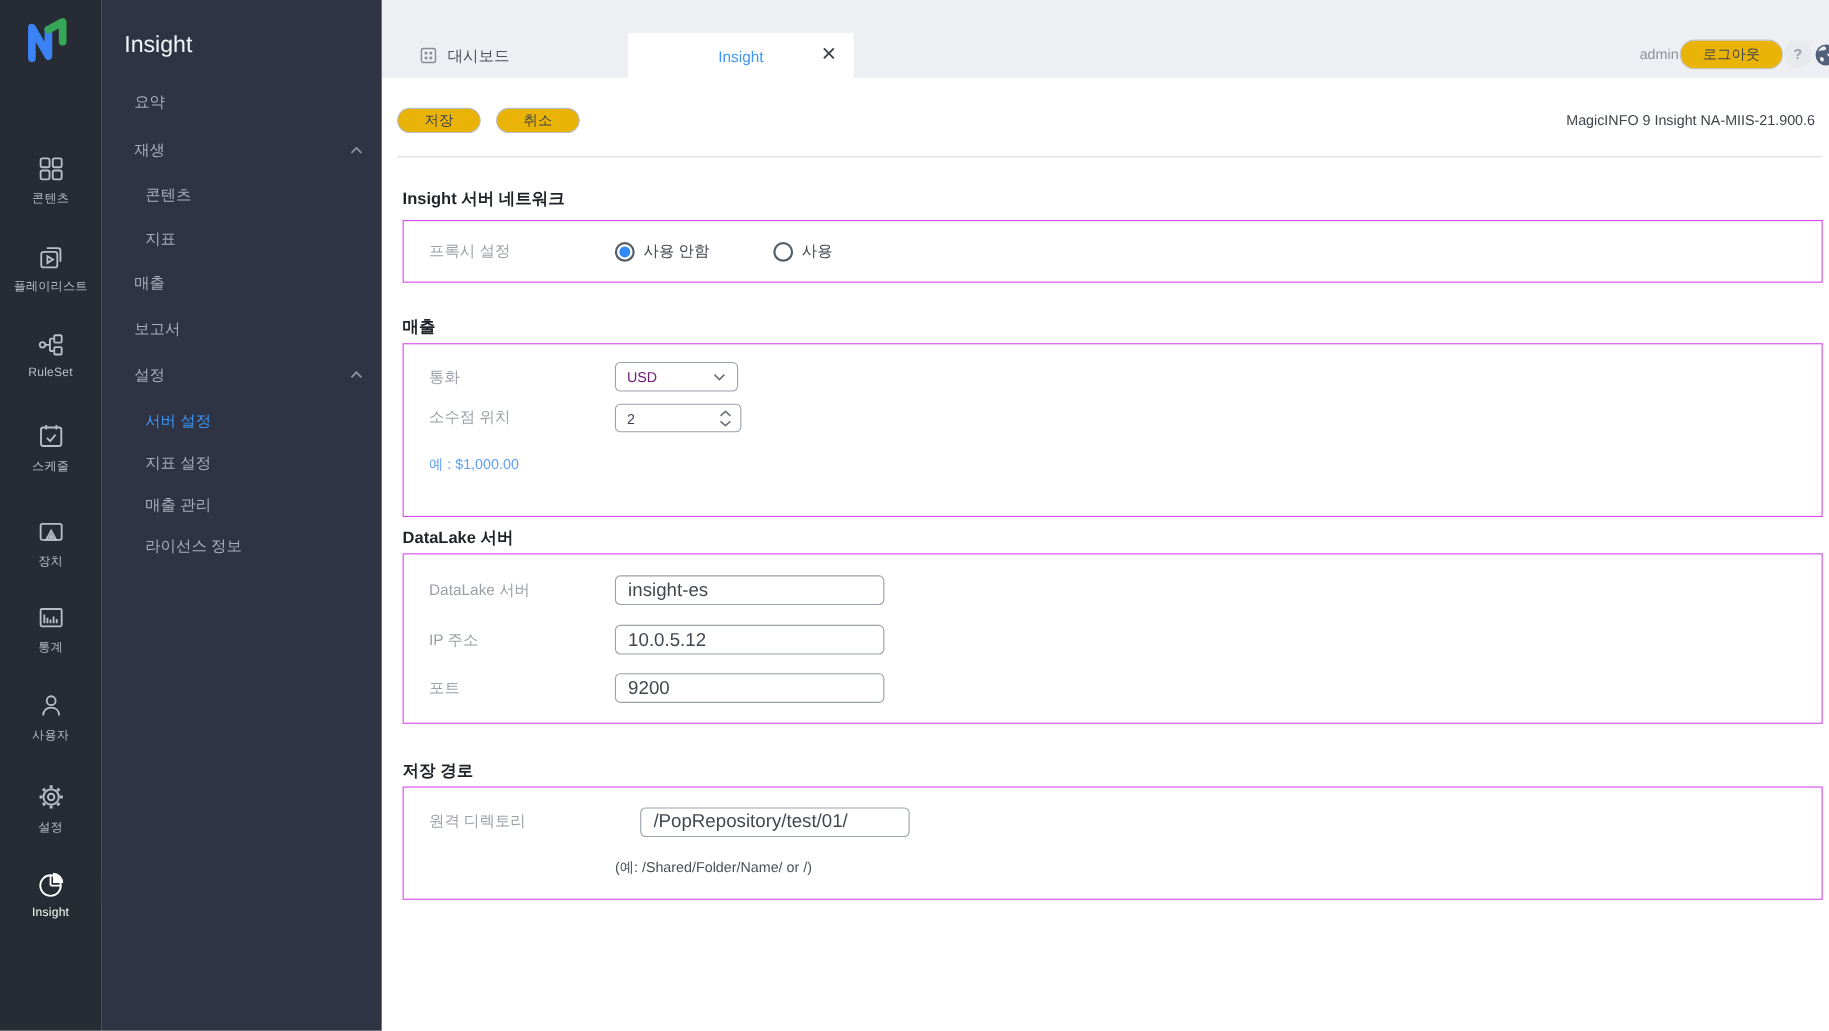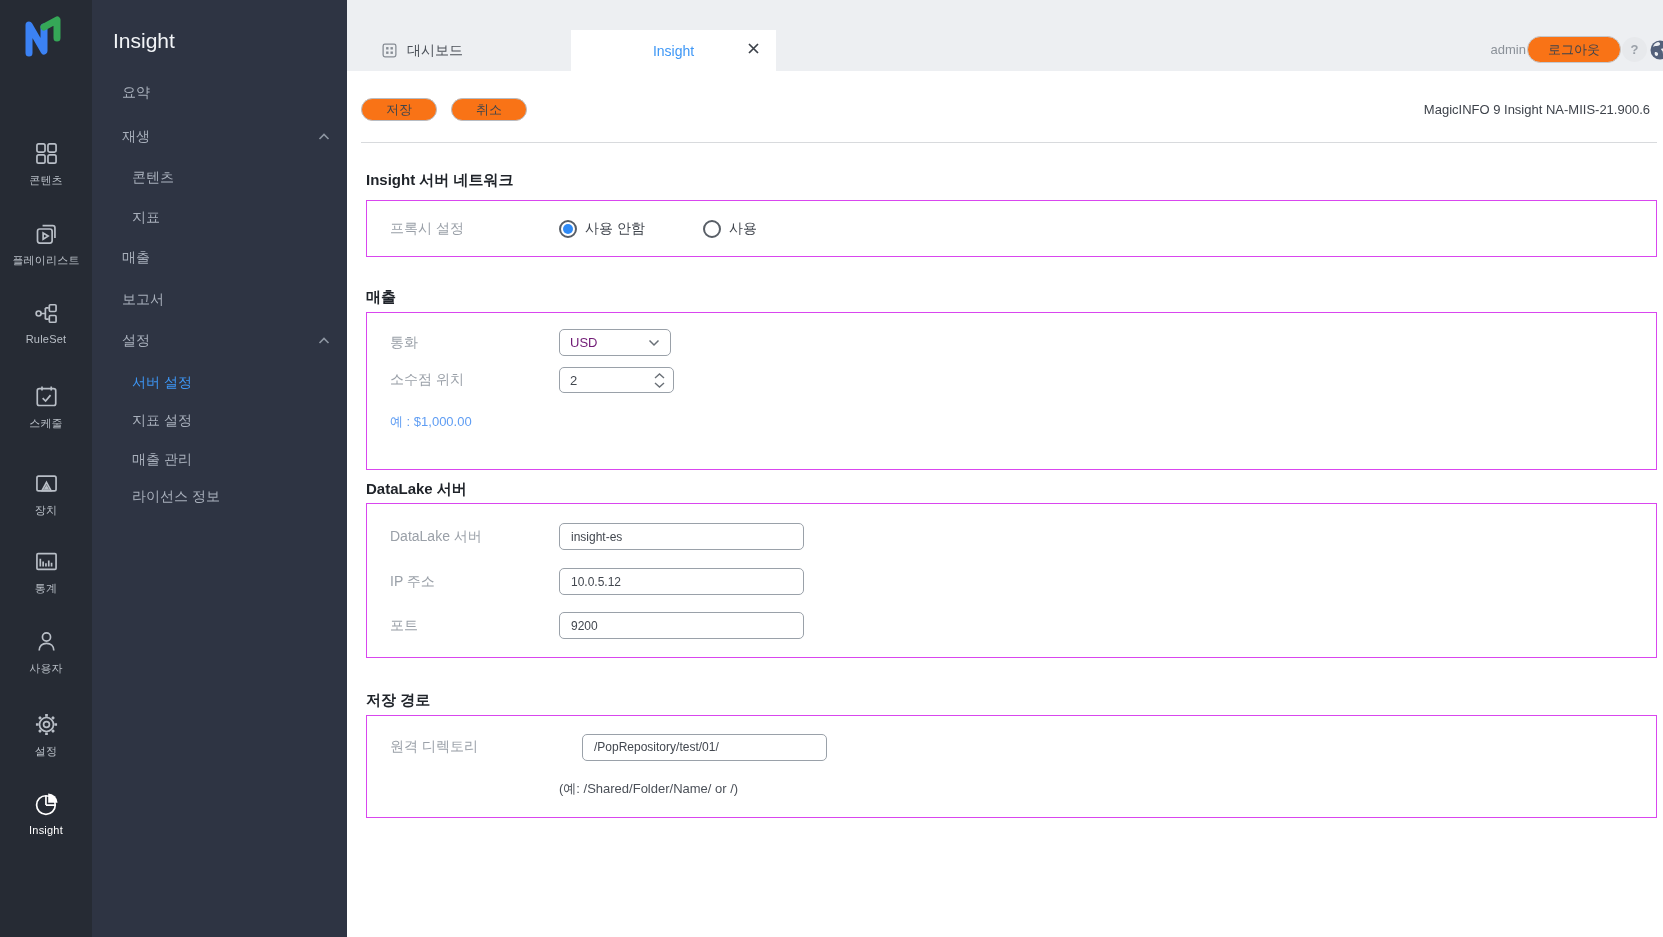--- a/index.html
+++ b/index.html
@@ -27,21 +27,21 @@
 
   
   .content { position:absolute; left:347px; top:0; right:0; height:937px; background:#ffffff; }
   .tabbar { position:absolute; left:0; top:0; right:0; height:71px; background:#edeff2; overflow:hidden; }
   .tab { position:absolute; bottom:0; height:41px; display:flex; align-items:center; cursor:pointer; }
   .tab1 { left:0; width:256px; padding-left:34px; gap:9px; color:#4c5159; font-size:14px; }
   .tab2 { left:224px; width:205px; background:#ffffff; color:#3e97f6; font-size:14px; justify-content:center; }
   .tab2 .tab-close { position:absolute; right:16px; top:12px; width:13px; height:13px; cursor:pointer; }
   .user-cluster { position:absolute; right:0; bottom:0; height:43px; display:flex; align-items:center; gap:1px; padding-right:0; }
   .username { font-size:13px; color:#8b9199; }
-  .btn-pill { height:27px; padding:0 20px; border:1px solid #c3c8ce; border-radius:14px; background:#f97316;
+  .btn-pill { height:27px; padding:0 20px; border:1px solid #c3c8ce; border-radius:14px; background:#eab308;
               font-size:13px; color:#3f444c; display:flex; align-items:center; cursor:pointer; }
   .help-circle { width:25px; height:25px; border-radius:50%; background:#e7e9ec; color:#9aa0a8; font-size:13px;
                  font-weight:bold; display:flex; align-items:center; justify-content:center; cursor:pointer; }
   .globe { width:24px; height:24px; margin-right:-9px; cursor:pointer; flex:0 0 auto; }
 
   .main { position:absolute; left:0; top:71px; right:0; bottom:0; background:#fff; }
   .toolbar { position:absolute; left:14px; top:27px; display:flex; gap:14px; }
   .toolbar .btn-pill { height:23px; border-radius:15px; padding:0 24px; border-color:#b7bcc3; }
   .version { position:absolute; right:13px; top:31px; font-size:13px; color:#3e434b; }
   .divider { position:absolute; left:14px; right:6px; top:71px; height:1px; background:#d8dadd; }
@@ -59,21 +59,21 @@
   .select { width:112px; height:27px; border:1px solid #9aa1a9; border-radius:5px; background:#fff;
             display:flex; align-items:center; padding:0 10px; font-size:13px; color:#701a75; cursor:pointer; }
   .select .sel-caret { margin-left:auto; width:12px; height:8px; }
   .numbox { width:115px; height:26px; border:1px solid #9aa1a9; border-radius:5px; background:#fff;
             display:flex; align-items:center; padding:0 8px 0 10px; }
   .numbox input { border:none; outline:none; width:70px; font-size:13px; color:#42474f; font-family:inherit; }
   .spinner { margin-left:auto; display:flex; flex-direction:column; gap:3px; cursor:pointer; }
   .spinner svg { width:11px; height:6px; display:block; }
 
   .tinput { width:245px; height:27px; border:1px solid #9aa1a9; border-radius:5px; background:#fff;
-            padding:0 11px; font-size:12px; color:#42474f; font-family:inherit; outline:none; }
+            padding:0 11px; font-size:17px; color:#42474f; font-family:inherit; outline:none; }
 
   .hint-blue { position:absolute; left:23px; font-size:13px; color:#5f9df3; }
   .hint-gray { position:absolute; left:192px; font-size:13px; color:#4b5058; }
 
   svg { display:block; }
 </style>
 </head>
 <body>
 
 <div class="rail">

